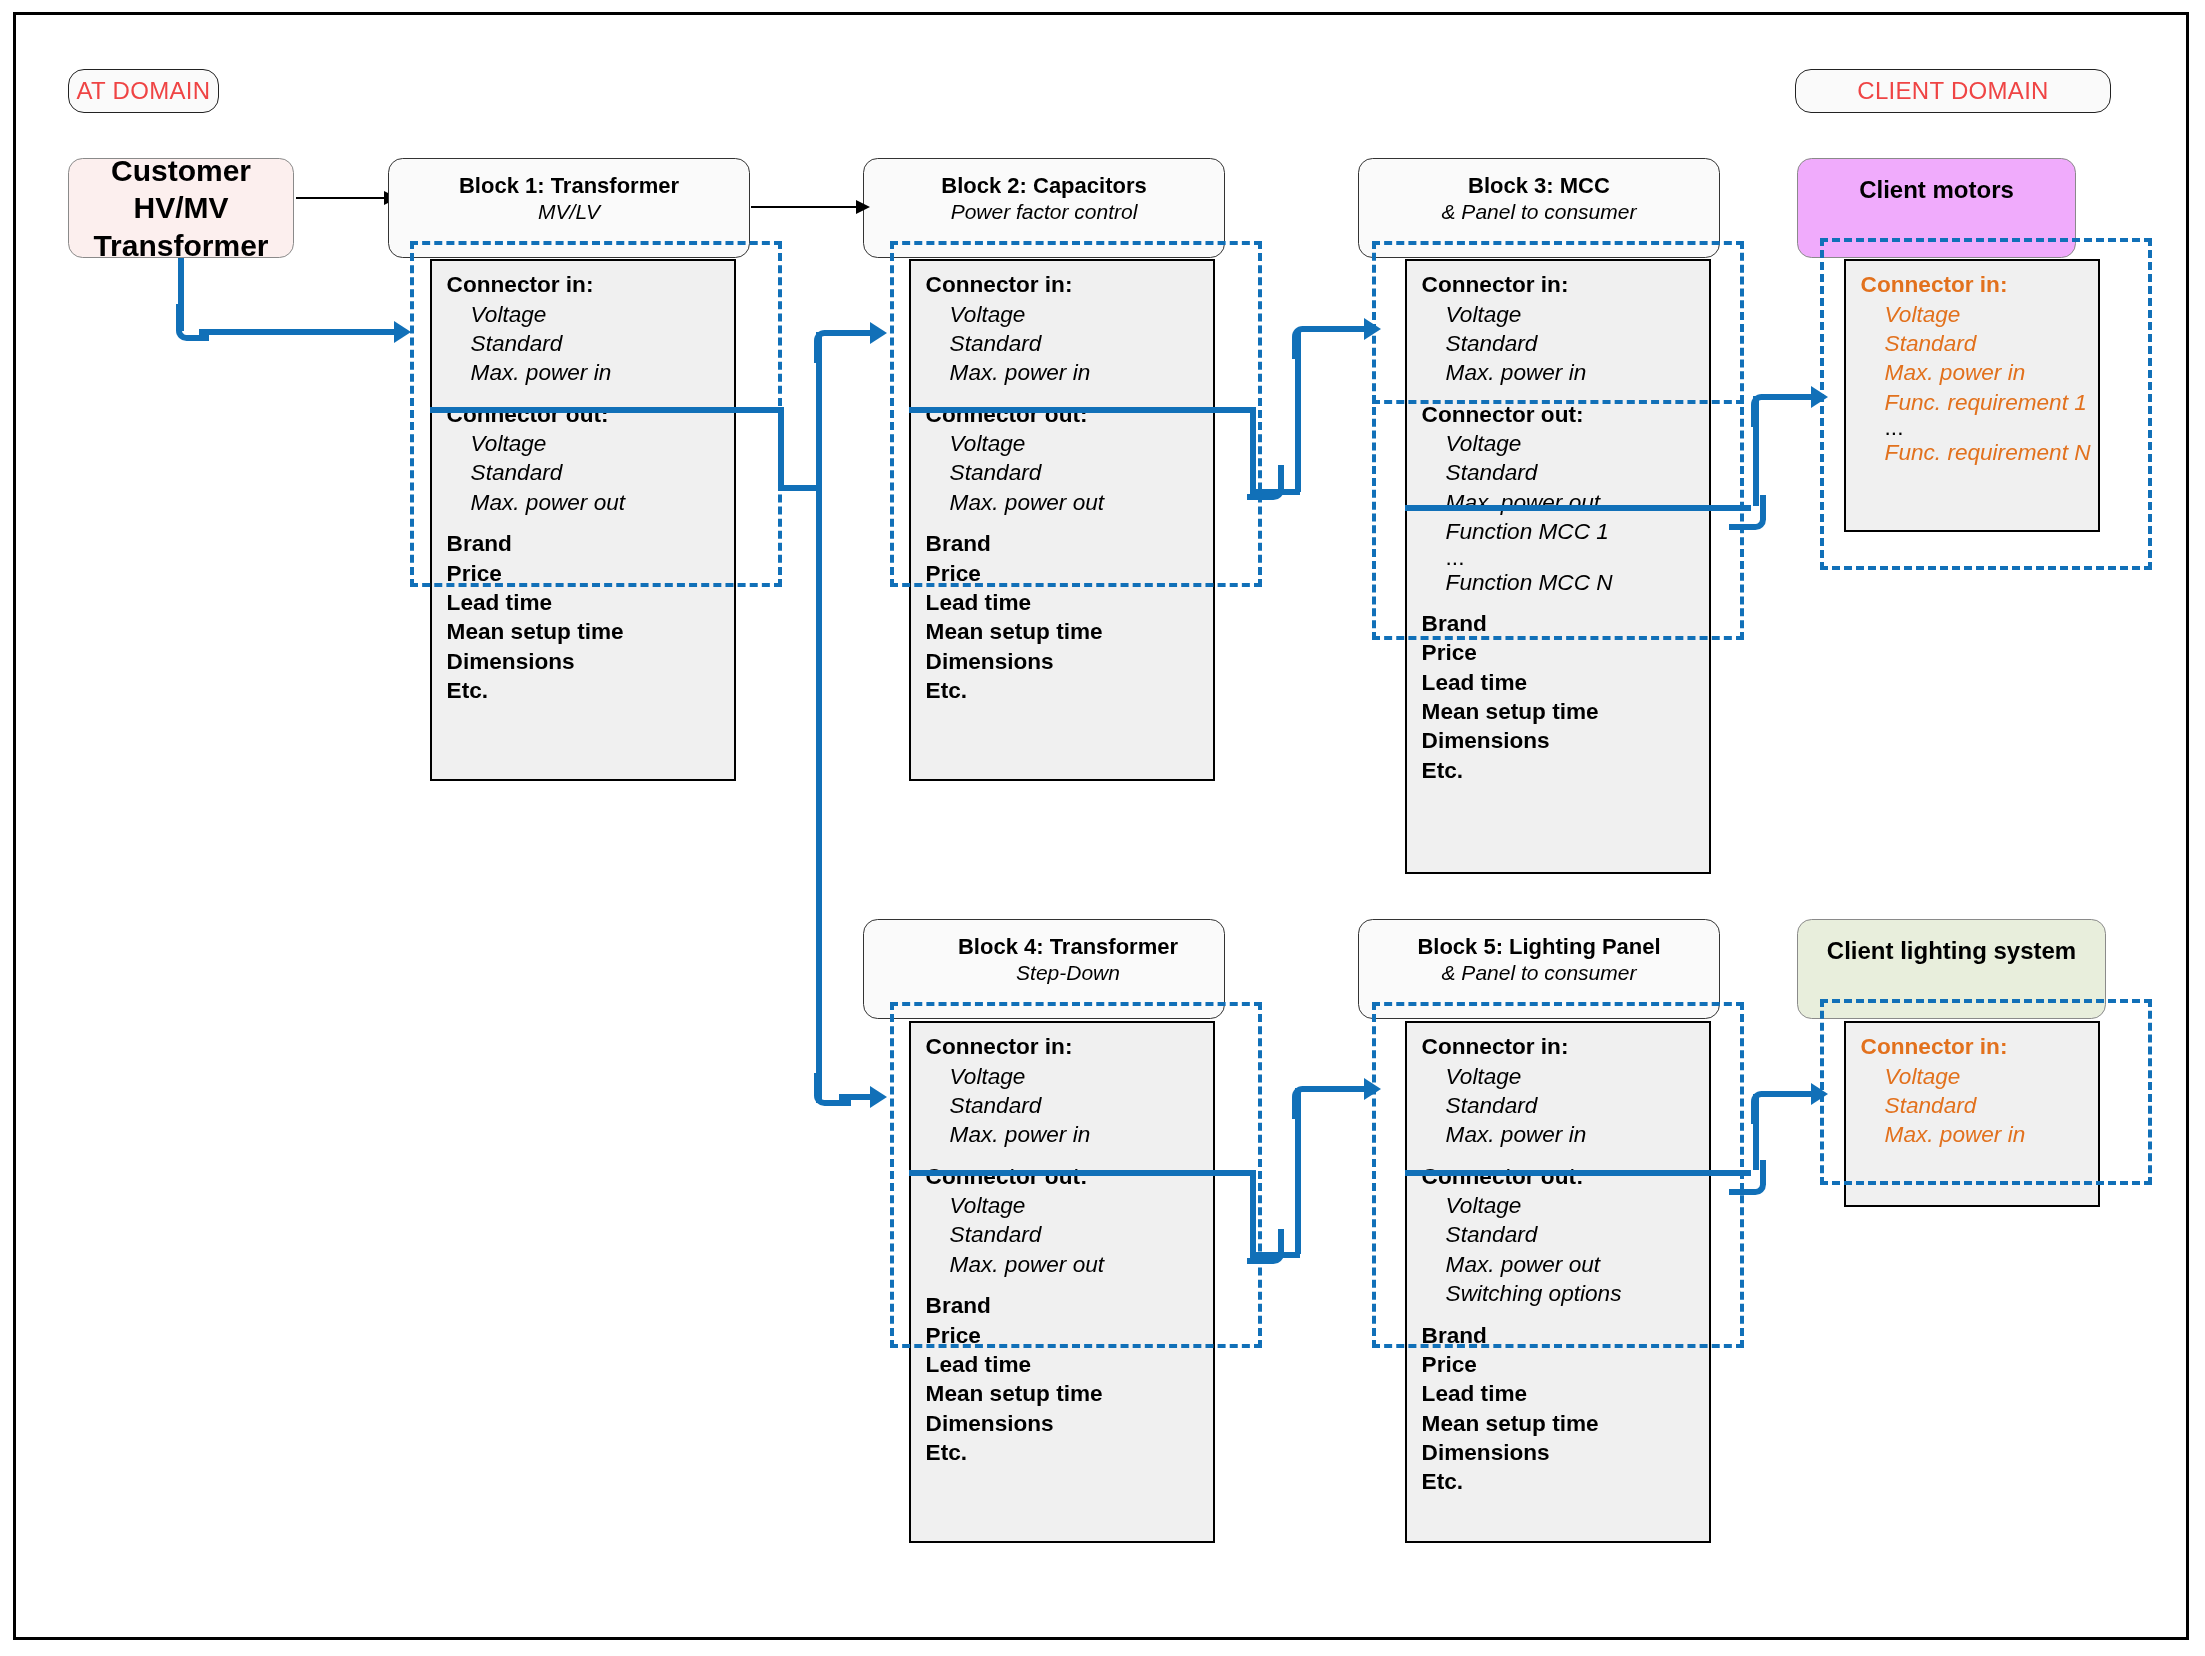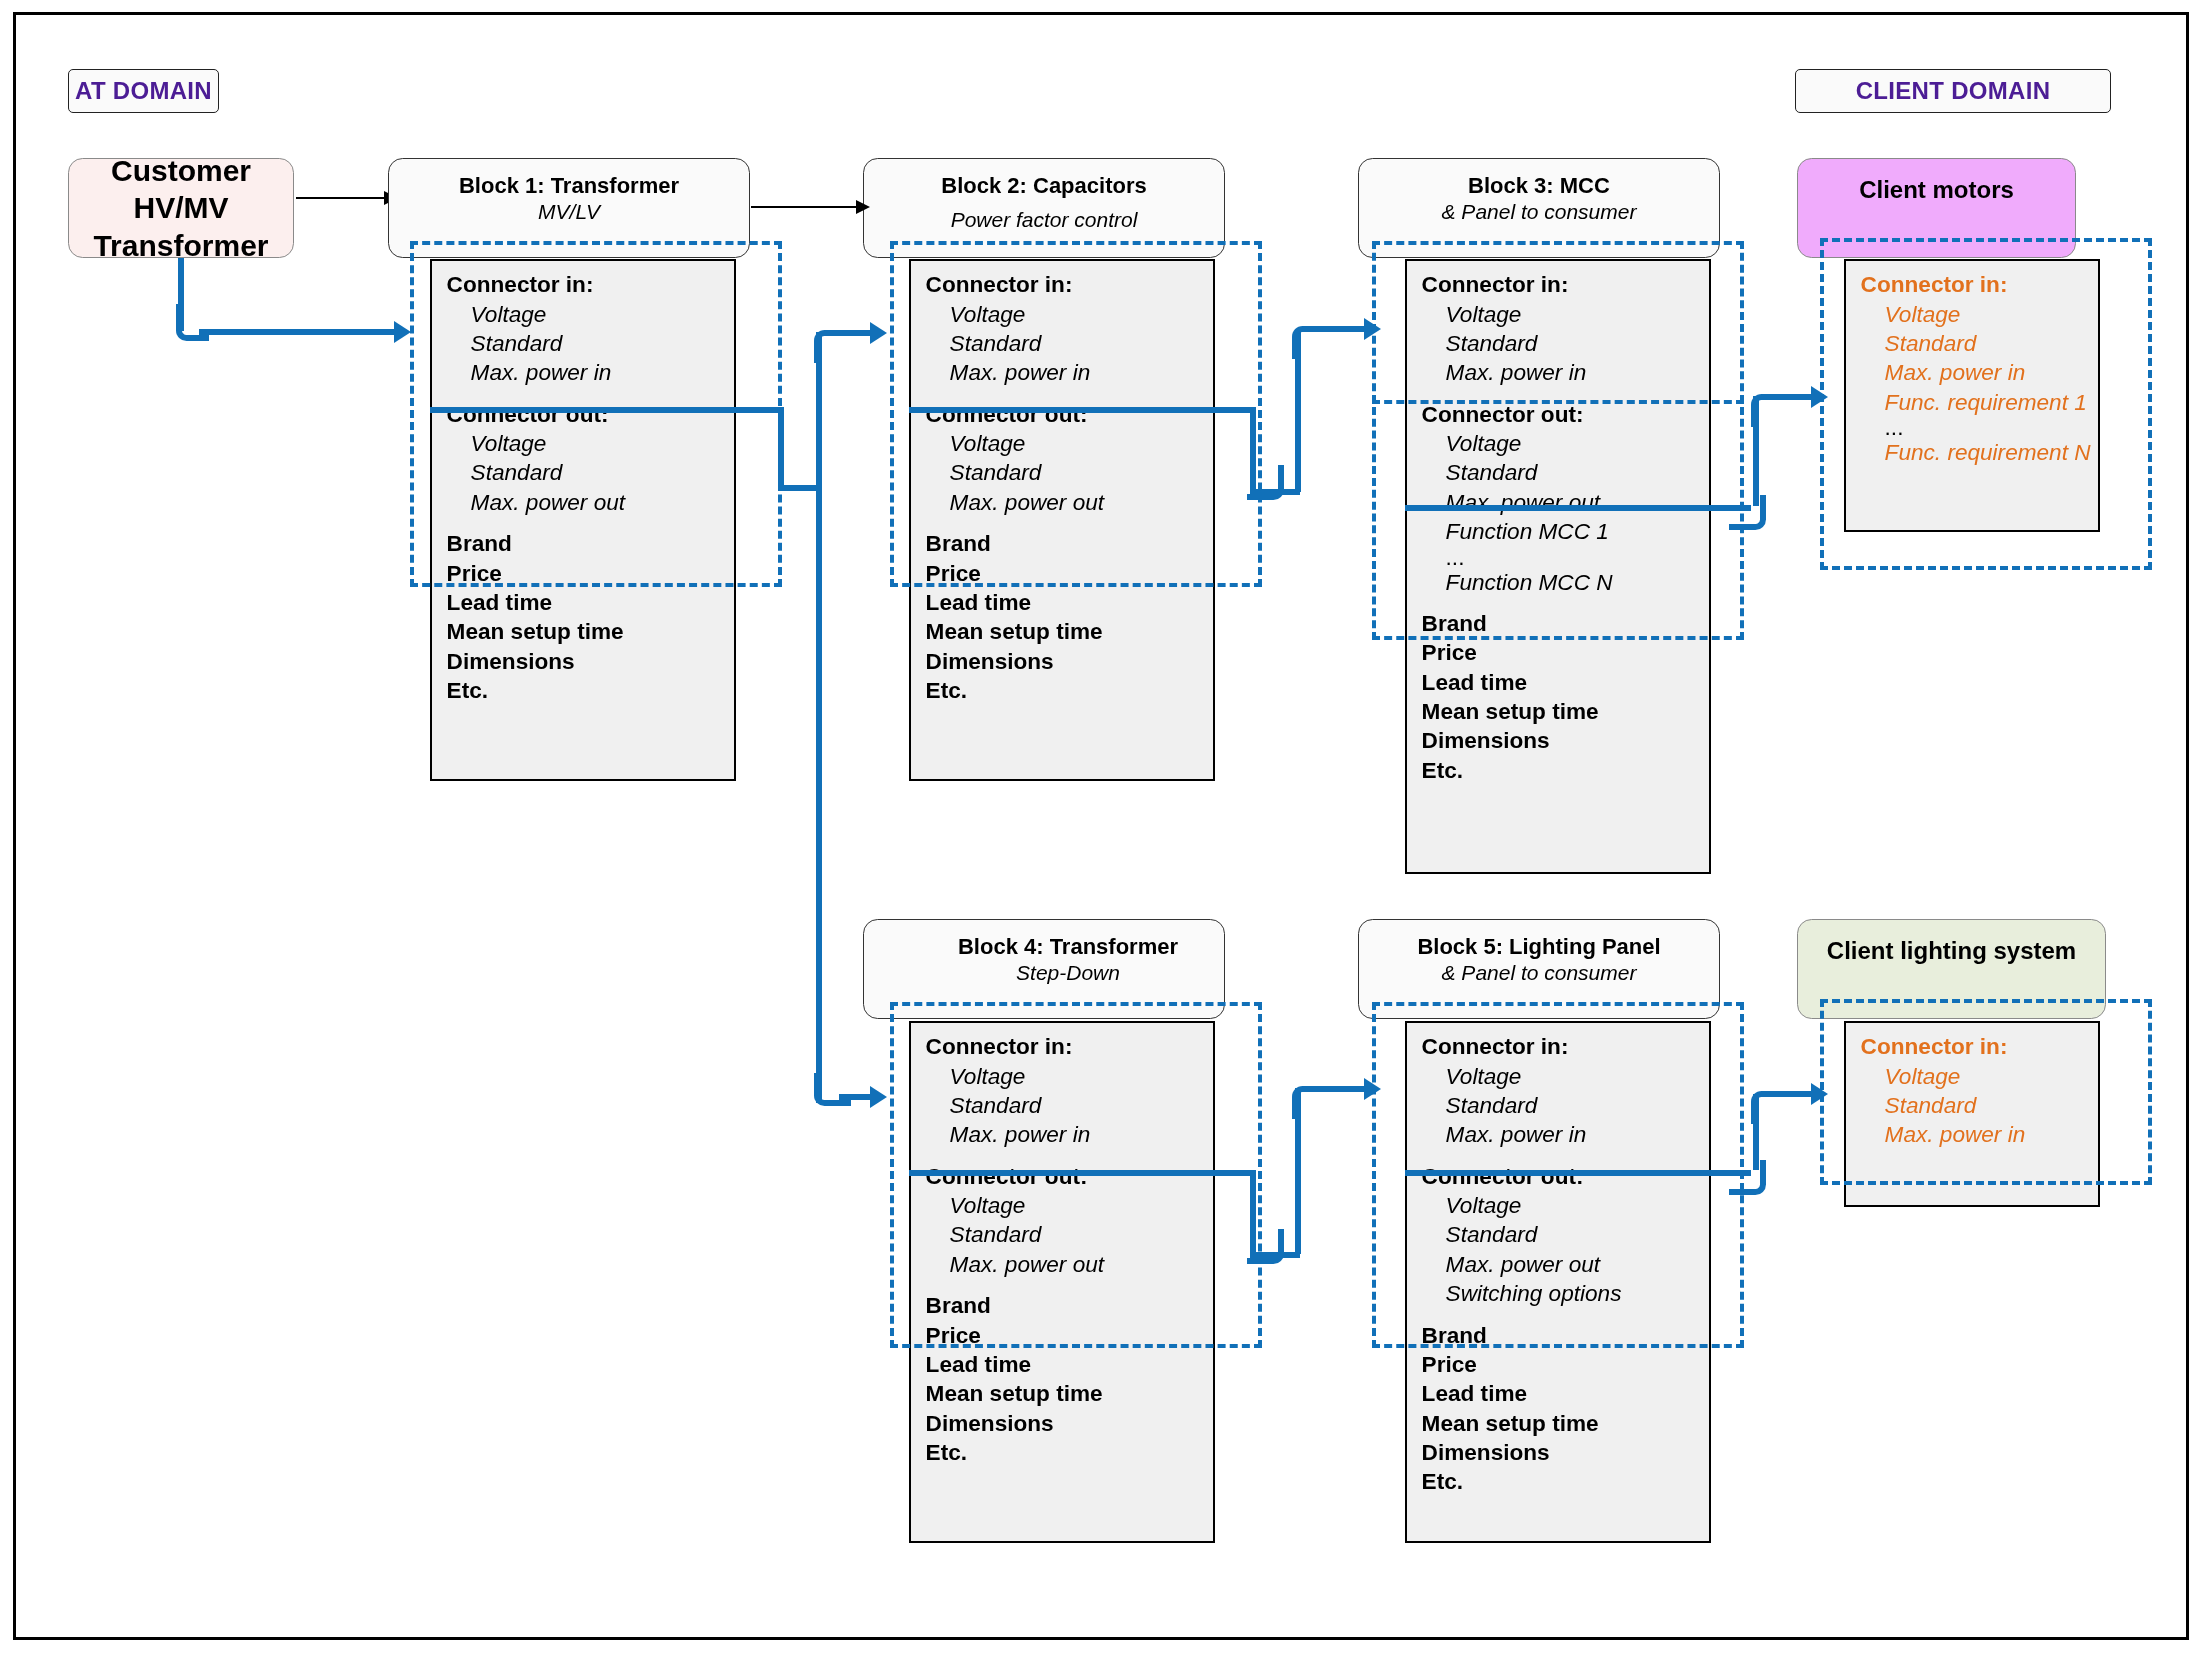--- a/index.html
+++ b/index.html
@@ -4,23 +4,23 @@
 <style>
   html,body{margin:0;padding:0;background:#ffffff;}
   body{width:2205px;height:1656px;font-family:"Liberation Sans",sans-serif;position:relative;overflow:hidden;}
 
   #canvas{position:absolute;left:0;top:0;width:2205px;height:1656px;}
 
   .frame{position:absolute;left:13.3px;top:12px;width:2176px;height:1628px;border:3.3px solid #000;box-sizing:border-box;}
 
   
   .domain-pill{
-    position:absolute;background:#FAFAFA;border:1.3px solid #222;border-radius:5px;
+    position:absolute;background:#FAFAFA;border:1.3px solid #222;border-radius:16px;
     display:flex;align-items:center;justify-content:center;
-    font-weight:bold;font-size:24px;color:#4c1d95;letter-spacing:0.3px;box-sizing:border-box;
+    font-weight:normal;font-size:24px;color:#ef4444;letter-spacing:0.3px;box-sizing:border-box;
   }
 
   
   .block-cap{
     position:absolute;background:#FAFAFA;border:1.3px solid #333;border-radius:14.6px;
     box-sizing:border-box;display:flex;flex-direction:column;align-items:center;
     justify-content:flex-start;padding-top:14.6px;
   }
   .block-cap .t1{font-weight:bold;font-size:22px;color:#000;line-height:1.12;}
   .block-cap .t2{font-style:italic;font-size:21px;color:#000;line-height:1.12;margin-top:2px;}
@@ -124,21 +124,21 @@
     <div class="bold-itm">Brand</div>
     <div class="bold-itm">Price</div>
     <div class="bold-itm">Lead time</div>
     <div class="bold-itm">Mean setup time</div>
     <div class="bold-itm">Dimensions</div>
     <div class="bold-itm">Etc.</div>
   </div>
 
   <div class="iface" style="left:410px;top:241px;width:372px;height:346px;"></div>
 
-  <div class="block-cap" style="left:863px;top:158px;width:362px;height:100px;gap:8px;">
+  <div class="block-cap" style="left:863px;top:158px;width:362px;height:100px;">
     <div class="t1">Block 2: Capacitors</div>
     <div class="t2">Power factor control</div>
   </div>
 
   <div class="spec" style="left:909px;top:259px;width:306px;height:522px;">
     <div class="hdr">Connector in:</div>
     <div class="itm">Voltage</div>
     <div class="itm">Standard</div>
     <div class="itm">Max. power in</div>
     <div class="gap"></div>

